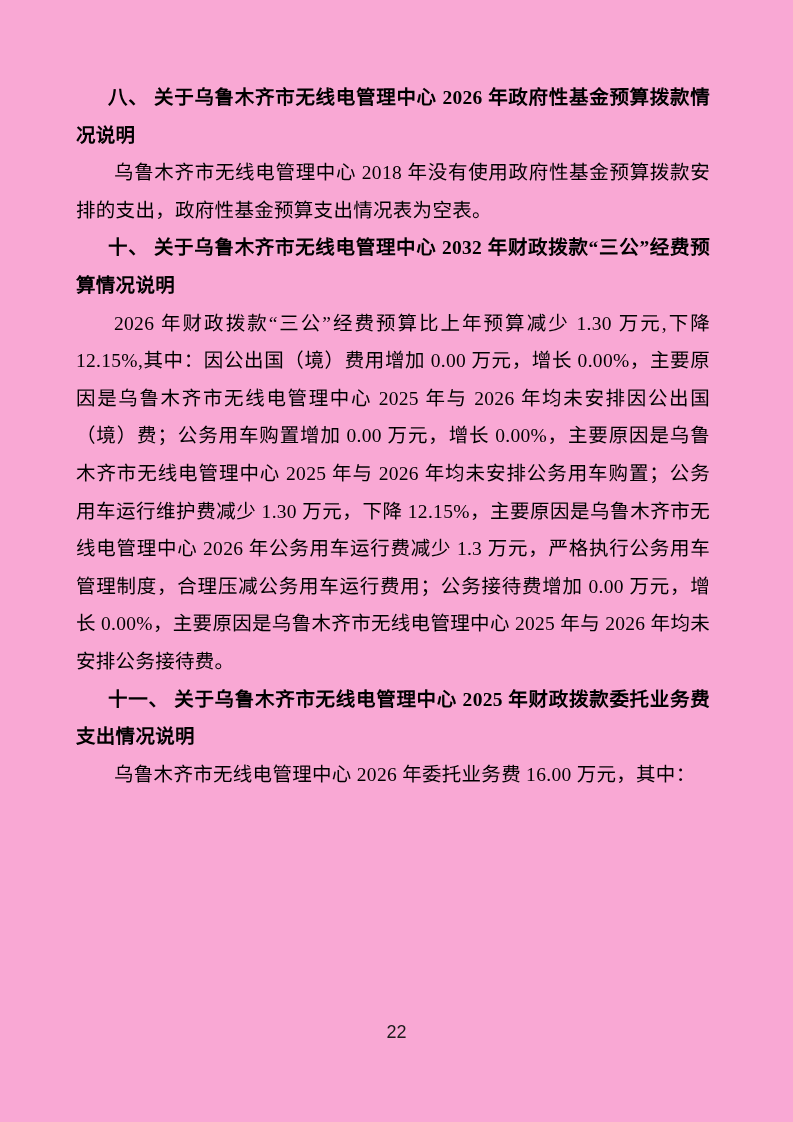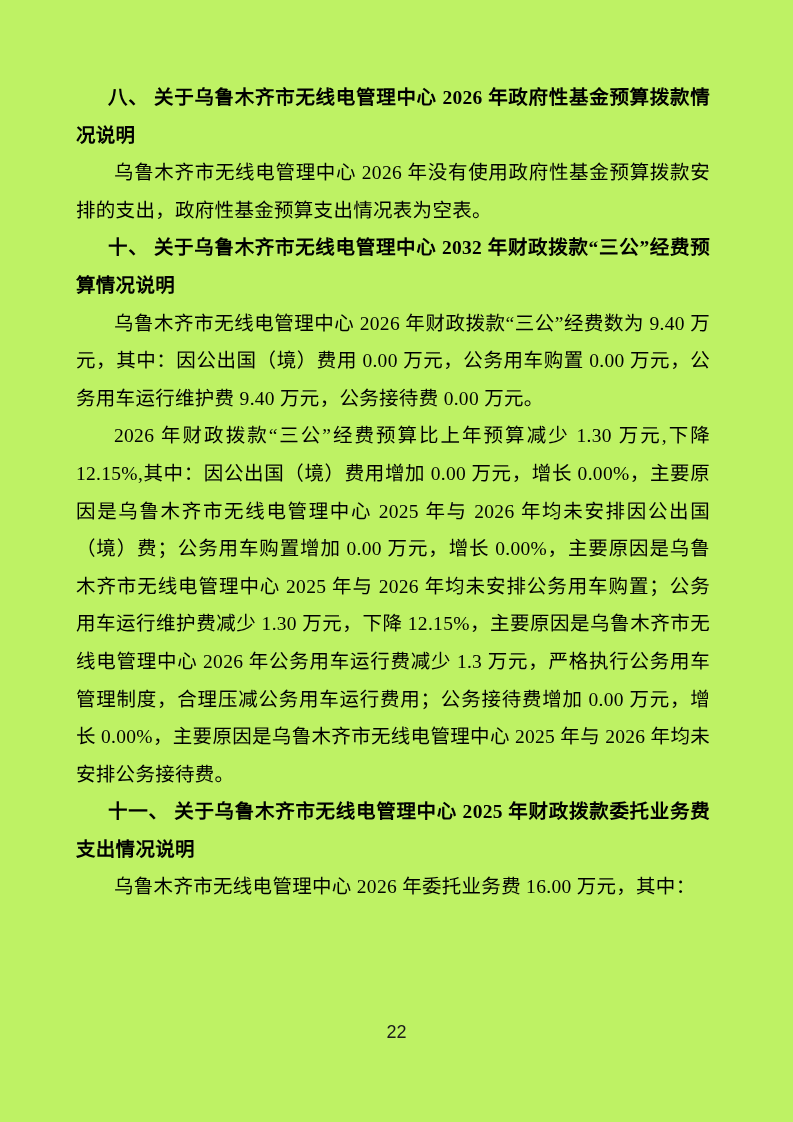--- a/index.html
+++ b/index.html
@@ -4,21 +4,21 @@
 <style>
   html, body {
     margin: 0;
     padding: 0;
     background: #ffffff;
   }
   .page {
     position: relative;
     width: 793px;
     height: 1122px;
-    background: #bef264;
+    background: #f9a8d4;
     color: #000000;
     font-family: "Liberation Serif", "DejaVu Serif", serif;
     overflow: hidden;
     box-sizing: border-box;
   }
   .content {
     position: absolute;
     left: 76px;
     top: 79px;
     width: 634px;
@@ -58,29 +58,28 @@
   }
 </style>
 </head>
 <body>
 
 <div class="page">
   <main class="content">
 
     <section class="section">
       <h2>八、 关于乌鲁木齐市无线电管理中心 2026 年政府性基金预算拨款情况说明</h2>
-      <p>乌鲁木齐市无线电管理中心 2026 年没有使用政府性基金预算拨款安排的支出，政府性基金预算支出情况表为空表。</p>
+      <p>乌鲁木齐市无线电管理中心 2018 年没有使用政府性基金预算拨款安排的支出，政府性基金预算支出情况表为空表。</p>
     </section>
 
     <section class="section">
     </section>
 
     <section class="section">
       <h2>十、 关于乌鲁木齐市无线电管理中心 2032 年财政拨款“三公”经费预算情况说明</h2>
-      <p>乌鲁木齐市无线电管理中心 2026 年财政拨款“三公”经费数为 9.40 万元，其中：因公出国（境）费用 0.00 万元，公务用车购置 0.00 万元，公务用车运行维护费 9.40 万元，公务接待费 0.00 万元。</p>
       <p>2026 年财政拨款“三公”经费预算比上年预算减少 1.30 万元,下降 12.15%,其中：因公出国（境）费用增加 0.00 万元，增长 0.00%，主要原因是乌鲁木齐市无线电管理中心 2025 年与 2026 年均未安排因公出国（境）费；公务用车购置增加 0.00 万元，增长 0.00%，主要原因是乌鲁木齐市无线电管理中心 2025 年与 2026 年均未安排公务用车购置；公务用车运行维护费减少 1.30 万元，下降 12.15%，主要原因是乌鲁木齐市无线电管理中心 2026 年公务用车运行费减少 1.3 万元，严格执行公务用车管理制度，合理压减公务用车运行费用；公务接待费增加 0.00 万元，增长 0.00%，主要原因是乌鲁木齐市无线电管理中心 2025 年与 2026 年均未安排公务接待费。</p>
     </section>
 
     <section class="section">
       <h2>十一、 关于乌鲁木齐市无线电管理中心 2025 年财政拨款委托业务费支出情况说明</h2>
       <p>乌鲁木齐市无线电管理中心 2026 年委托业务费 16.00 万元，其中：</p>
     </section>
 
   </main>
 

